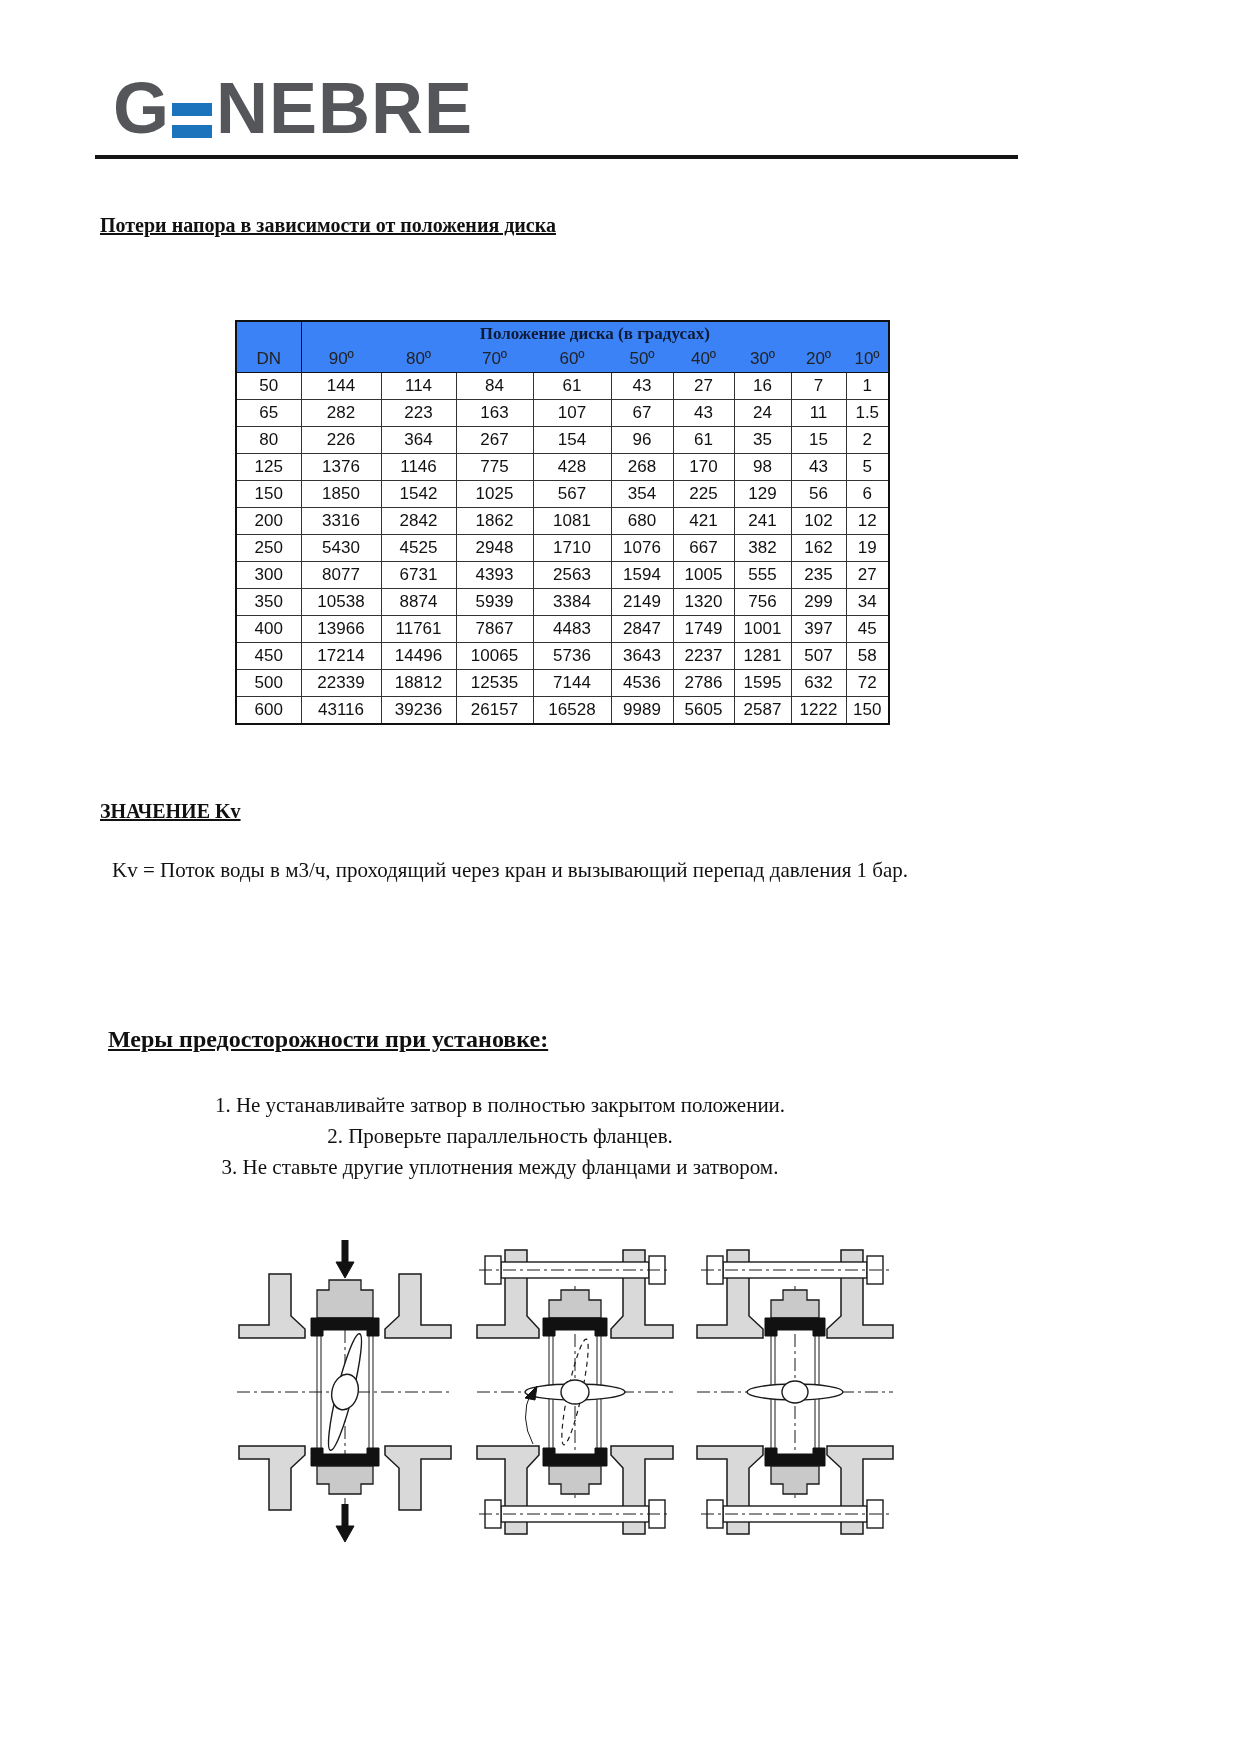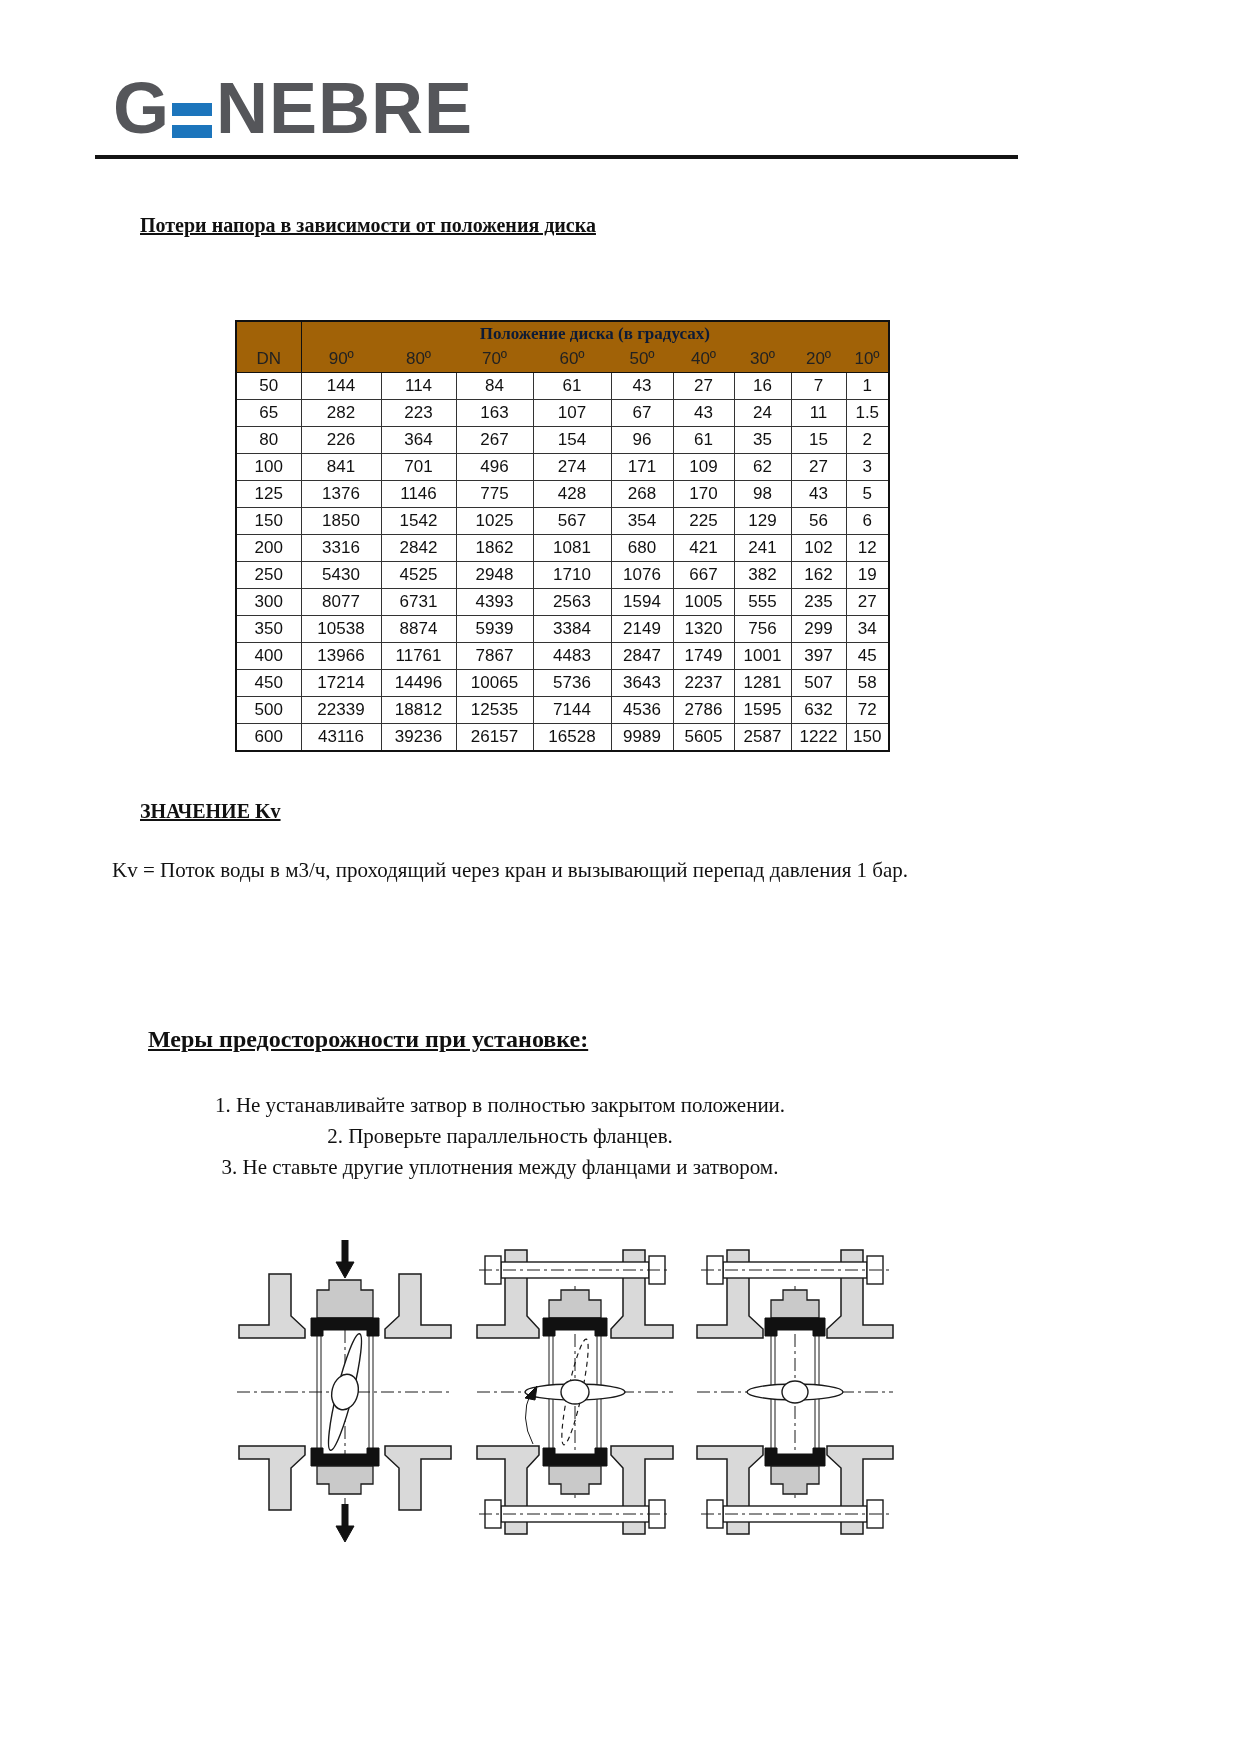--- a/index.html
+++ b/index.html
@@ -9,32 +9,32 @@
     font-family:"Liberation Serif", serif;color:#111;
   }
   
   .logo{position:absolute;left:113px;top:70px;display:flex;align-items:flex-end;height:74px;}
   .logo .ltr{font-family:"Liberation Sans", sans-serif;font-weight:700;font-size:72px;line-height:72px;color:#55565a;letter-spacing:1px;}
   .logo .ebars{display:flex;flex-direction:column;justify-content:flex-end;gap:9px;height:60px;margin:0 4px 6px 2px;}
   .logo .ebars i{display:block;width:40px;height:13px;background:#1c75bc;}
   
   .rule{position:absolute;left:95px;top:155px;width:923px;height:4px;background:#141414;}
   
-  .h-underline{font-weight:700;text-decoration:underline;margin-left:40px;}
+  .h-underline{font-weight:700;text-decoration:underline;}
   .sec1-title{position:absolute;left:100px;top:214px;font-size:20px;}
   .kv-title{position:absolute;left:100px;top:800px;font-size:20px;}
   .kv-text{position:absolute;left:112px;top:858px;width:1020px;font-size:21px;}
   .mp-title{position:absolute;left:108px;top:1026px;font-size:24px;}
   .mp-list{position:absolute;left:100px;top:1090px;width:800px;font-size:21px;line-height:31px;list-style:none;margin:0;padding:0;text-align:center;}
   
   .tbl-wrap{position:absolute;left:235px;top:320px;}
   table.kv{border-collapse:collapse;table-layout:fixed;width:653px;border:2px solid #111;
            font-family:"Liberation Sans", sans-serif;font-size:17px;}
   table.kv td, table.kv th{padding:0;text-align:center;vertical-align:middle;}
-  table.kv thead th{background:#a16207;border:none;}
+  table.kv thead th{background:#3b82f6;border:none;}
   table.kv thead .group-row th{height:24px;font-family:"Liberation Serif", serif;
            font-weight:700;font-size:17px;color:#0d1b36;}
   table.kv thead .deg-row th{height:26px;font-weight:400;color:#222;font-size:17px;margin-left:32px;}
   table.kv thead th.dn-col{border-right:1px solid #111;}
   table.kv thead .deg-row th{border-bottom:1px solid #111;}
   table.kv tbody td{border:1px solid #333;height:26px;background:#fff;color:#111;}
   
   .diagrams{position:absolute;left:235px;top:1232px;width:660px;height:322px;
             display:flex;justify-content:space-between;align-items:flex-start;}
   .diagrams svg{display:block;}
@@ -128,32 +128,20 @@
             <td>364</td>
             <td>267</td>
             <td>154</td>
             <td>96</td>
             <td>61</td>
             <td>35</td>
             <td>15</td>
             <td>2</td>
           </tr>
           <tr>
-            <td>100</td>
-            <td>841</td>
-            <td>701</td>
-            <td>496</td>
-            <td>274</td>
-            <td>171</td>
-            <td>109</td>
-            <td>62</td>
-            <td>27</td>
-            <td>3</td>
-          </tr>
-          <tr>
             <td>125</td>
             <td>1376</td>
             <td>1146</td>
             <td>775</td>
             <td>428</td>
             <td>268</td>
             <td>170</td>
             <td>98</td>
             <td>43</td>
             <td>5</td>

